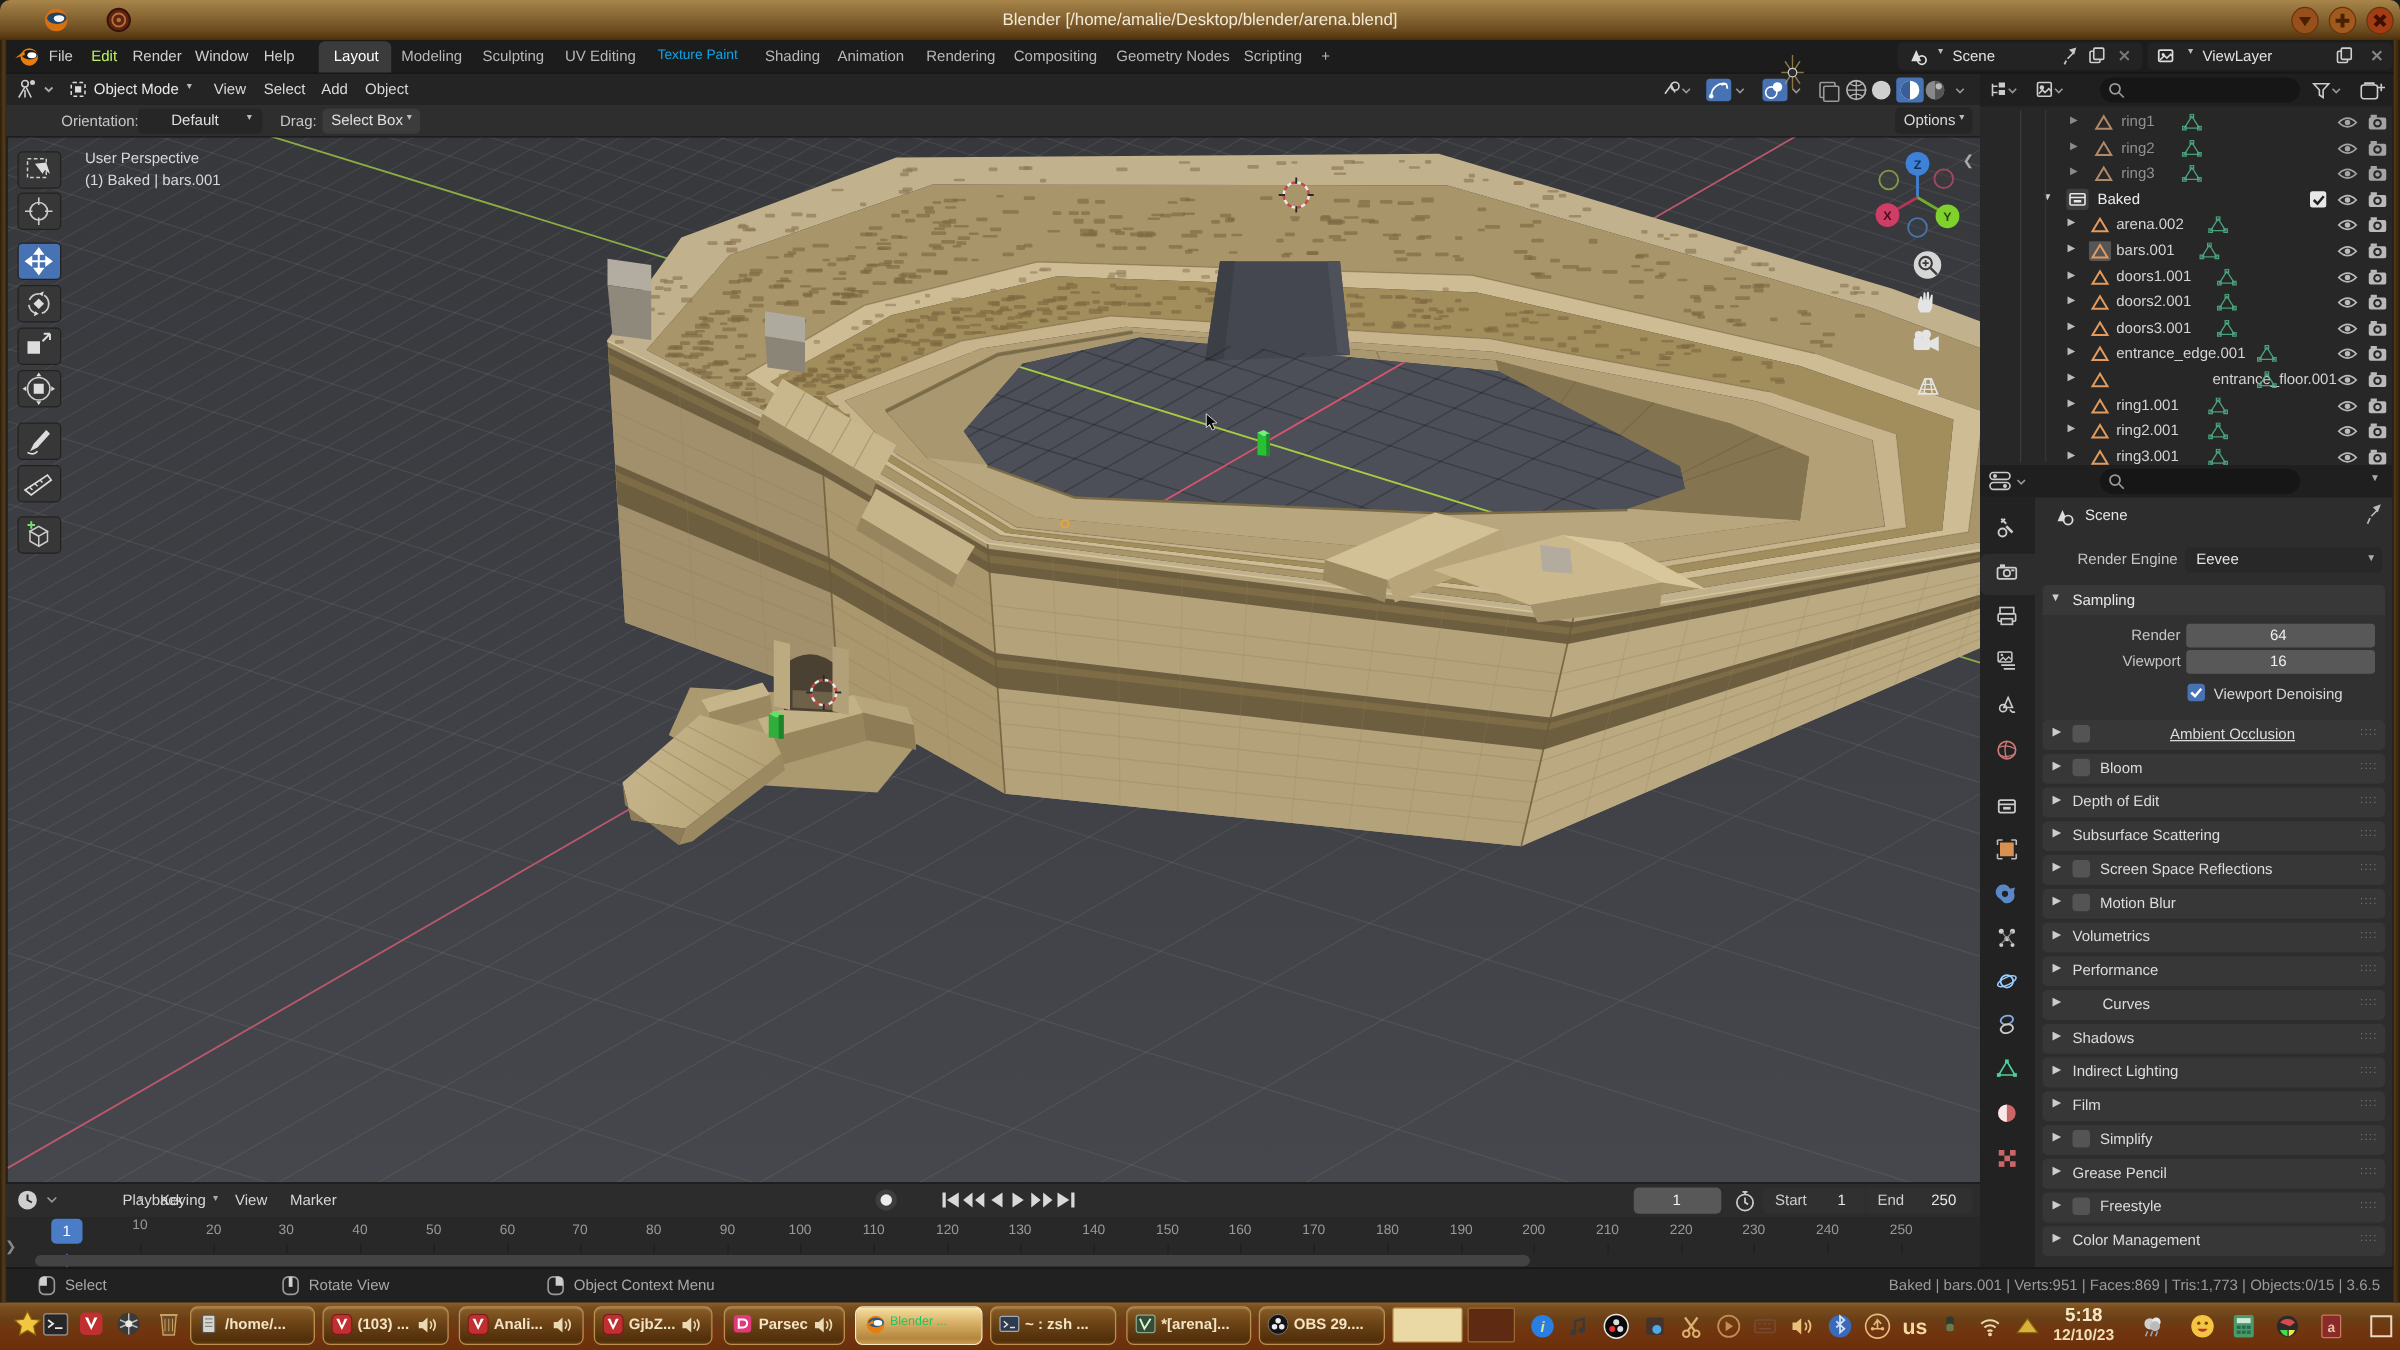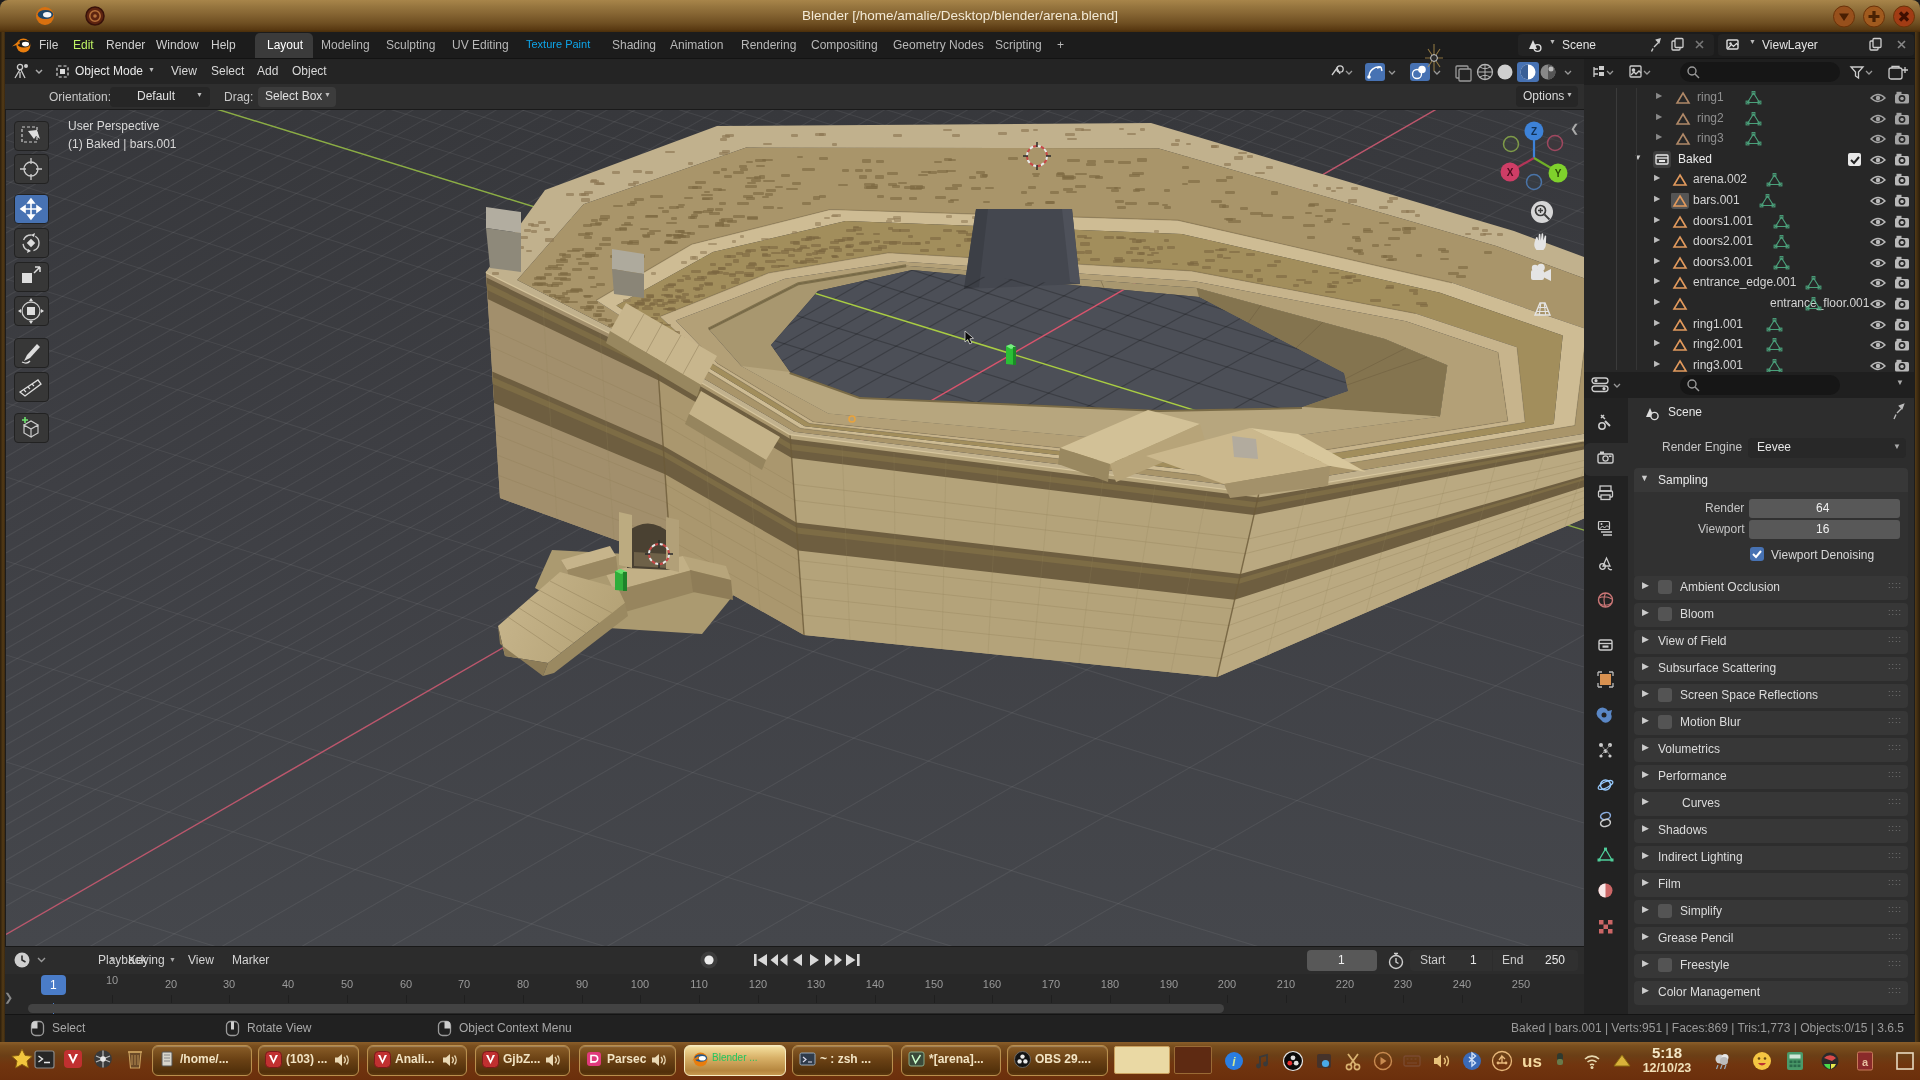--- a/index.html
+++ b/index.html
@@ -2008,30 +2008,30 @@
 <div class="abs" style="left:1749px;top:520px;width:151px;height:19px;background:#585858;border-radius:3px;"></div>
 <div class="txt" style="left:1816px;top:522px;font-size:12px;color:#f0f0f0;">16</div>
 <svg class="abs" style="left:1749px;top:546px" width="16" height="16" viewBox="0 0 16 16">
     <rect x="1" y="1" width="14" height="14" rx="3" fill="#4772b3"></rect>
     <path d="M4 8 l3 3 5 -6" stroke="#fff" stroke-width="2" fill="none"></path>
   </svg>
 <div class="txt" style="left:1771px;top:548px;font-size:12px;color:#d8d8d8;">Viewport Denoising</div>
 <div class="abs" style="left:1634px;top:576px;width:274px;height:24px;background:#373737;border-radius:4px;"></div>
 <div class="txt" style="left:1642px;top:580px;font-size:9px;color:#ccc;">▶</div>
 <div class="abs" style="left:1658px;top:580px;width:14px;height:14px;background:#545454;border-radius:3px;"></div>
-<div class="txt" style="left:1680px;top:580px;font-size:12px;color:#dcdcdc;">Ambient Occlusion</div>
+<div class="txt" style="left:1736px;top:580px;font-size:12px;color:#dcdcdc;text-decoration:underline;">Ambient Occlusion</div>
 <div class="txt" style="left:1888px;top:580px;font-size:9px;color:#777;letter-spacing:1px;">::::</div>
 <div class="abs" style="left:1634px;top:603px;width:274px;height:24px;background:#373737;border-radius:4px;"></div>
 <div class="txt" style="left:1642px;top:607px;font-size:9px;color:#ccc;">▶</div>
 <div class="abs" style="left:1658px;top:607px;width:14px;height:14px;background:#545454;border-radius:3px;"></div>
 <div class="txt" style="left:1680px;top:607px;font-size:12px;color:#dcdcdc;">Bloom</div>
 <div class="txt" style="left:1888px;top:607px;font-size:9px;color:#777;letter-spacing:1px;">::::</div>
 <div class="abs" style="left:1634px;top:630px;width:274px;height:24px;background:#373737;border-radius:4px;"></div>
 <div class="txt" style="left:1642px;top:634px;font-size:9px;color:#ccc;">▶</div>
-<div class="txt" style="left:1658px;top:634px;font-size:12px;color:#dcdcdc;">View of Field</div>
+<div class="txt" style="left:1658px;top:634px;font-size:12px;color:#dcdcdc;">Depth of Edit</div>
 <div class="txt" style="left:1888px;top:634px;font-size:9px;color:#777;letter-spacing:1px;">::::</div>
 <div class="abs" style="left:1634px;top:657px;width:274px;height:24px;background:#373737;border-radius:4px;"></div>
 <div class="txt" style="left:1642px;top:661px;font-size:9px;color:#ccc;">▶</div>
 <div class="txt" style="left:1658px;top:661px;font-size:12px;color:#dcdcdc;">Subsurface Scattering</div>
 <div class="txt" style="left:1888px;top:661px;font-size:9px;color:#777;letter-spacing:1px;">::::</div>
 <div class="abs" style="left:1634px;top:684px;width:274px;height:24px;background:#373737;border-radius:4px;"></div>
 <div class="txt" style="left:1642px;top:688px;font-size:9px;color:#ccc;">▶</div>
 <div class="abs" style="left:1658px;top:688px;width:14px;height:14px;background:#545454;border-radius:3px;"></div>
 <div class="txt" style="left:1680px;top:688px;font-size:12px;color:#dcdcdc;">Screen Space Reflections</div>
 <div class="txt" style="left:1888px;top:688px;font-size:9px;color:#777;letter-spacing:1px;">::::</div>

